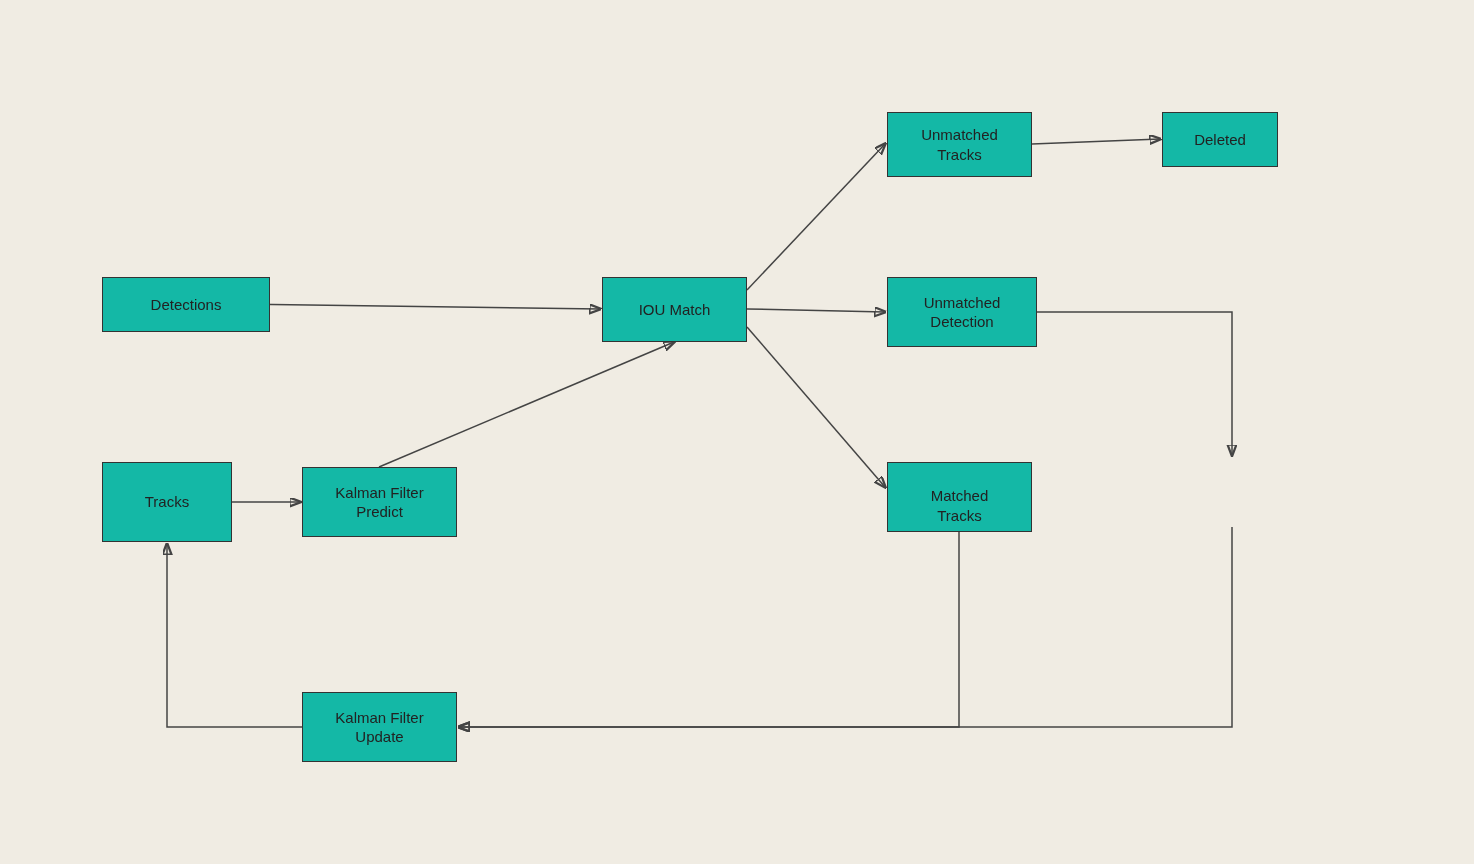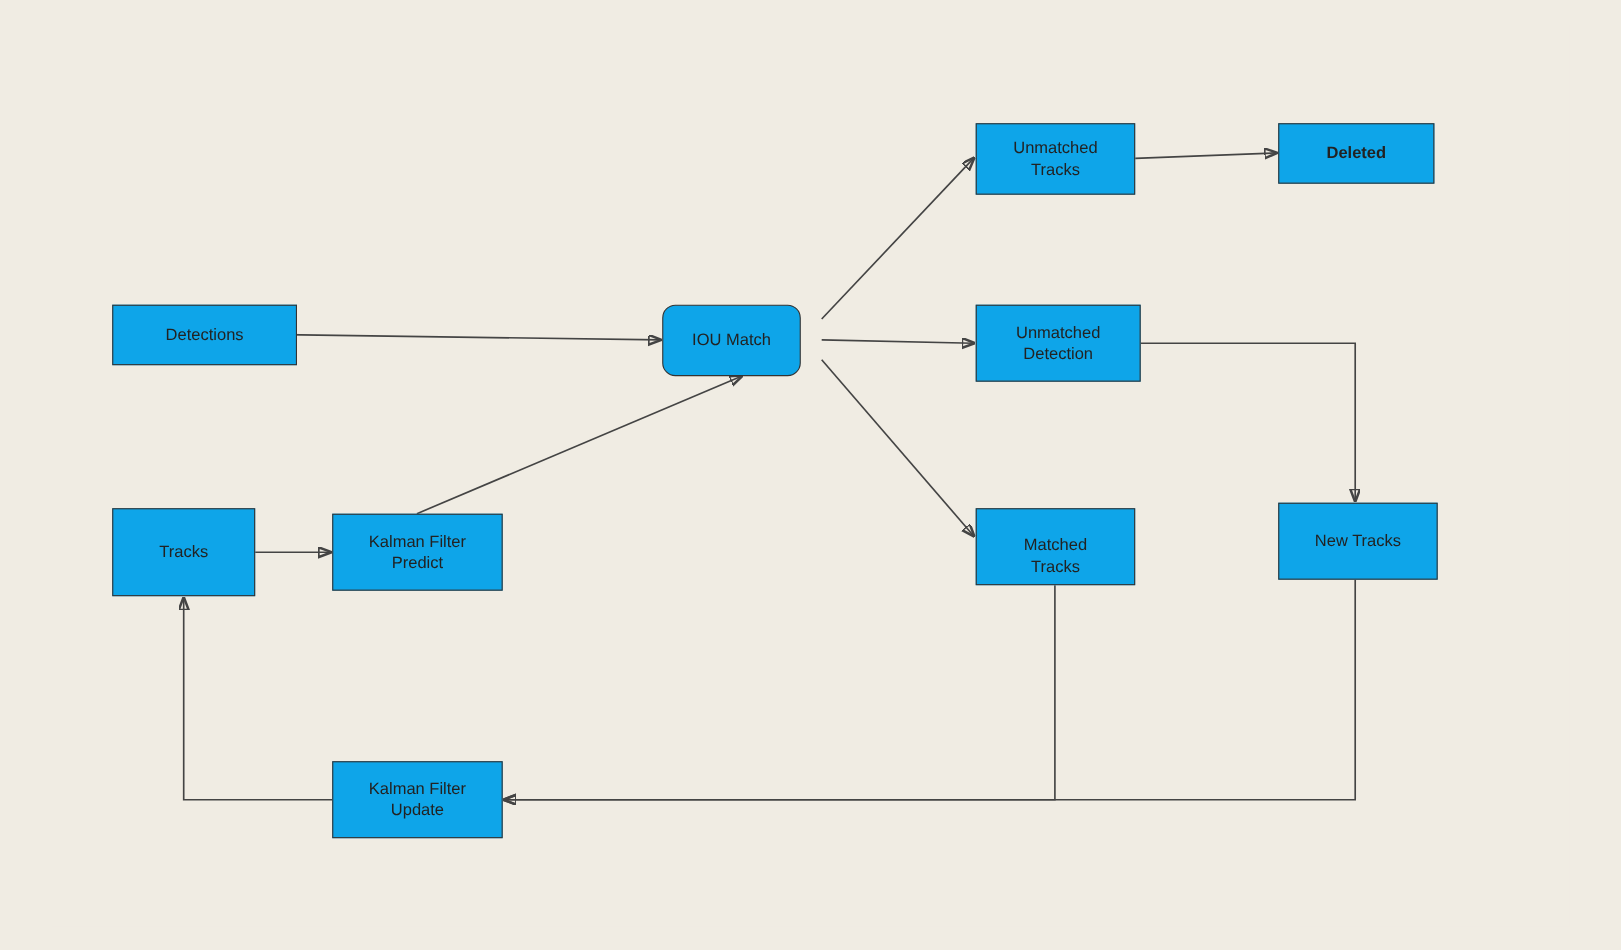--- a/index.html
+++ b/index.html
@@ -13,21 +13,21 @@
       font-family: Arial, sans-serif;
     }
     .diagram-container {
       background: #f0ece3;
       width: 1380px;
       height: 820px;
       position: relative;
     }
     .node {
       position: absolute;
-      background: #0ea5e9;
+      background: #14b8a6;
       border: 1.5px solid #333;
       display: flex;
       align-items: center;
       justify-content: center;
       text-align: center;
       font-size: 15px;
       color: #222;
       line-height: 1.3;
       padding: 6px 10px;
     }
@@ -84,41 +84,38 @@
   </div>
 
   <div class="node" style="left:55px; top:440px; width:130px; height:80px;">
     <span>Tracks</span>
   </div>
 
   <div class="node" style="left:255px; top:445px; width:155px; height:70px;">
     <span>Kalman Filter<br>Predict</span>
   </div>
 
-  <div class="node" style="left:555px; top:255px; width:126px; height:65px;border-radius:12px;">
+  <div class="node" style="left:555px; top:255px; width:145px; height:65px;">
     <span>IOU Match</span>
   </div>
 
   <div class="node" style="left:840px; top:90px; width:145px; height:65px;">
     <span>Unmatched<br>Tracks</span>
   </div>
 
-  <div class="node" style="left:1115px; top:90px; width:142px; height:55px;font-weight:bold;">
+  <div class="node" style="left:1115px; top:90px; width:116px; height:55px;">
     <span>Deleted</span>
   </div>
 
   <div class="node" style="left:840px; top:255px; width:150px; height:70px;">
     <span>Unmatched<br>Detection</span>
   </div>
 
   <div class="node" style="left:840px; top:440px; width:145px; height:70px;align-items:flex-end;">
     <span>Matched<br>Tracks</span>
   </div>
 
-  <div class="node" style="left:1115px; top:435px; width:145px; height:70px;">
-    <span>New Tracks</span>
-  </div>
 
   <div class="node" style="left:255px; top:670px; width:155px; height:70px;">
     <span>Kalman Filter<br>Update</span>
   </div>
 
 </div>
 
 </body></html>

